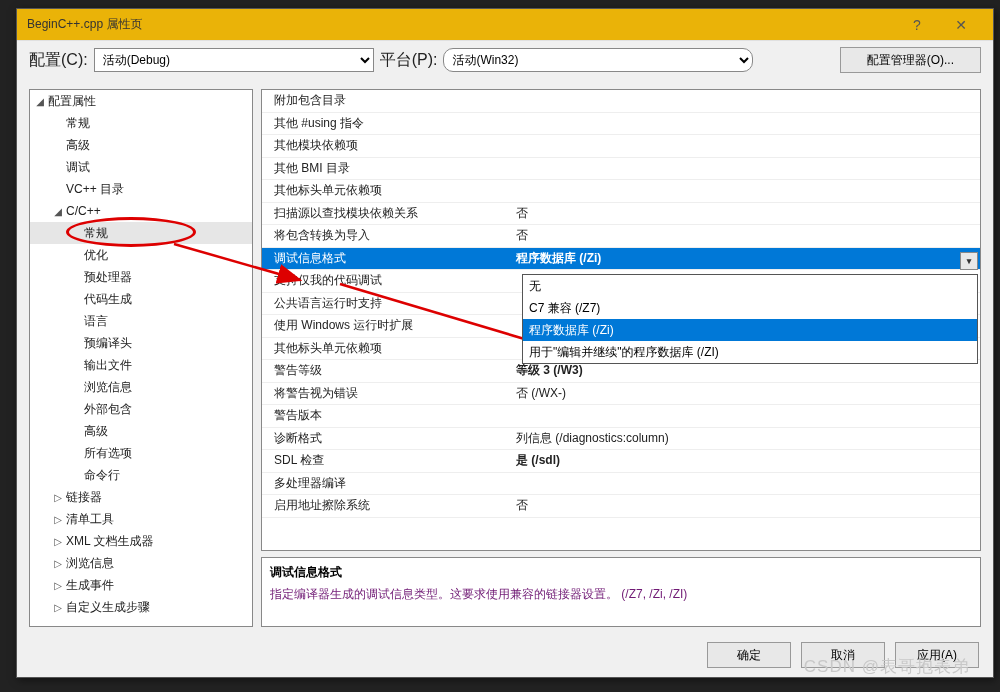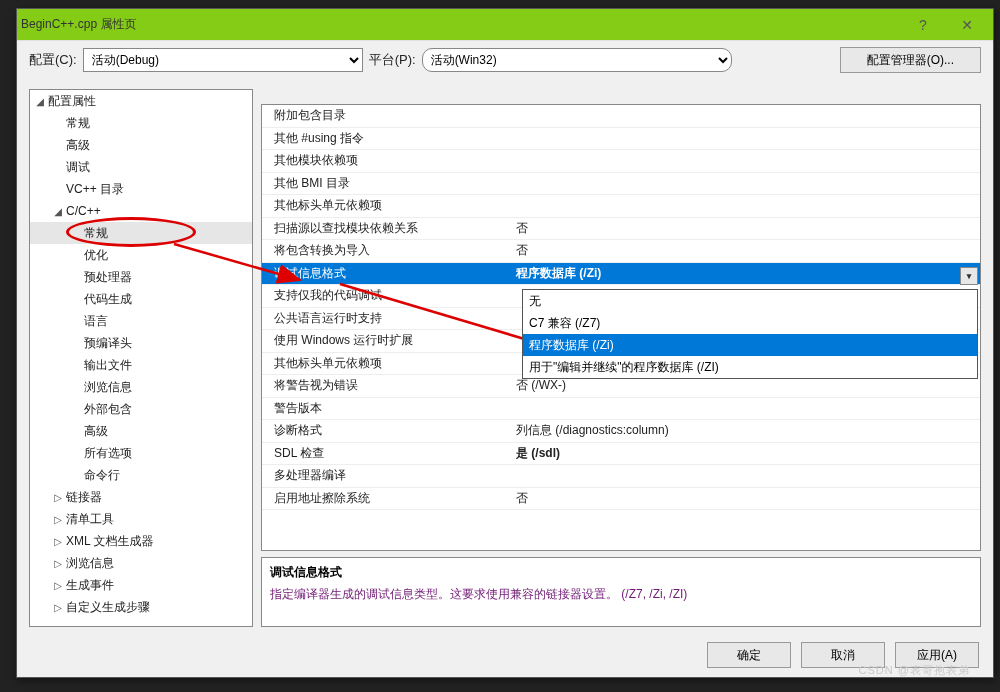--- a/index.html
+++ b/index.html
@@ -19,41 +19,41 @@
   width: 978px;
   height: 670px;
   background: #f0f0f0;
   border: 1px solid #555;
   box-shadow: 2px 2px 8px rgba(0,0,0,0.5);
   display: flex;
   flex-direction: column;
 }
 .titlebar {
   height: 32px;
-  background: #84cc16;
+  background: #eab308;
   display: flex;
   align-items: center;
-  padding: 0 4px;
+  padding: 0 10px;
   border-bottom: 1px solid #e0e0e0;
 }
 .titlebar .title { flex: 1; font-size: 12px; color: #333; }
 .titlebar .btn {
   width: 44px; height: 30px;
   display: flex; align-items: center; justify-content: center;
   color: #555; font-size: 14px;
 }
 .config-row {
   height: 38px;
   display: flex;
   align-items: center;
   gap: 6px;
   padding: 0 12px;
   background: #f0f0f0;
 }
-.config-row label { font-size: 13px; color: #222; }
+.config-row label { font-size: 16px; color: #222; }
 .config-row select {
   height: 24px; font-size: 12px; padding: 0 4px;
   border: 1px solid #888; background: #fff;
 }
 select.cfg { width: 280px; }
 select.plat { width: 310px; border-radius: 10px; }
 .config-row button {
   height: 26px; padding: 0 26px; font-size: 12px;
   border: 1px solid #999; background: #e8e8e8;
 }
@@ -94,21 +94,20 @@
   border: 3px solid #d00;
   border-radius: 50%;
   pointer-events: none;
 }
 .main-pane {
   flex: 1;
   display: flex;
   flex-direction: column;
   gap: 6px;
   min-height: 0;
-  margin-top: 15px;
 }
 .grid-pane {
   flex: 1;
   background: #fff;
   border: 1px solid #888;
   overflow: hidden;
   position: relative;
   display: flex;
   flex-direction: column;
 }
@@ -170,21 +169,21 @@
   font-size: 12px;
 }
 .arrow {
   position: absolute;
   pointer-events: none;
   overflow: visible;
 }
 .watermark {
   position: absolute;
   right: 30px; bottom: 14px;
-  color: #c8c8c8; font-size: 11px;
+  color: #c8c8c8; font-size: 17px;
   letter-spacing: 1px;
 }
 </style>
 </head>
 <body>
 
 <div class="dialog">
   <div class="titlebar">
     <span class="title">BeginC++.cpp 属性页</span>
     <div class="btn">?</div>
@@ -404,20 +403,24 @@
               <div class="k">公共语言运行时支持</div>
               <div class="v"></div>
             </div>
             <div class="gr">
               <div class="k">使用 Windows 运行时扩展</div>
               <div class="v"></div>
             </div>
             <div class="gr">
               <div class="k">其他标头单元依赖项</div>
               <div class="v"></div>
+            </div>
+            <div class="gr">
+              <div class="k">警告等级</div>
+              <div class="v">等级 3 (/W3)</div>
             </div>
             <div class="gr">
               <div class="k">将警告视为错误</div>
               <div class="v nm">否 (/WX-)</div>
             </div>
             <div class="gr">
               <div class="k">警告版本</div>
               <div class="v"></div>
             </div>
             <div class="gr">

